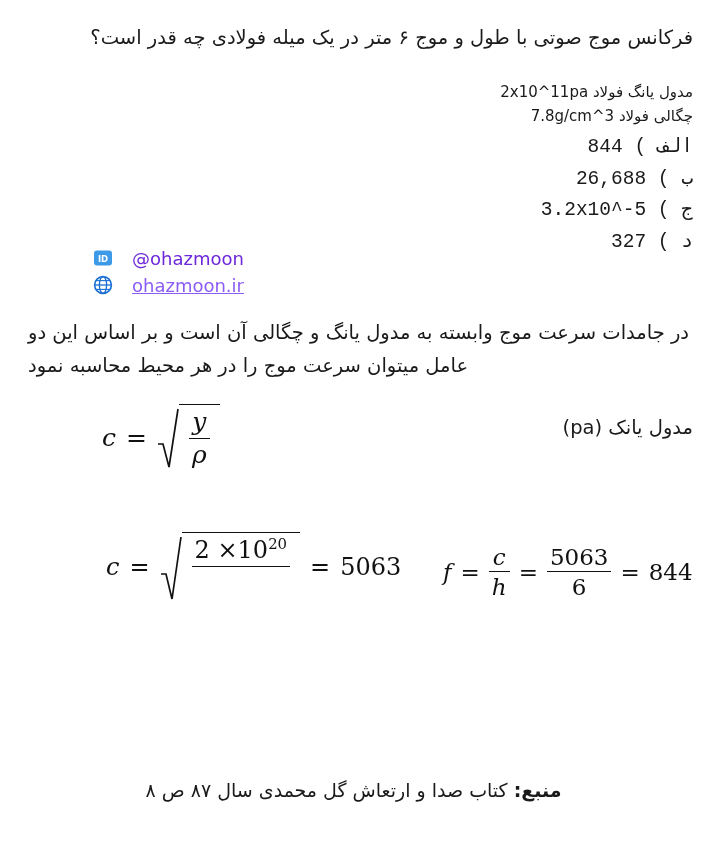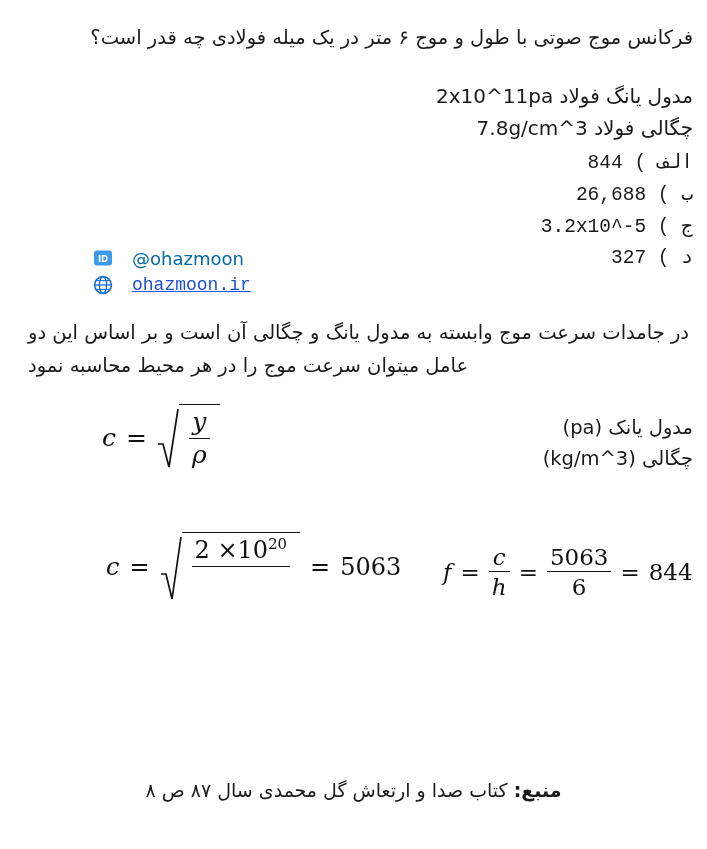--- a/index.html
+++ b/index.html
@@ -39,21 +39,21 @@
 
   
   .mid-area {
     position: relative;
     margin-top: 26px;
     min-height: 222px;
   }
   .givens {
     direction: rtl;
     text-align: right;
-    font-size: 20px;
+    font-size: 15px;
     line-height: 1.62;
   }
   .givens .ltr-inline {
     direction: ltr;
     unicode-bidi: embed;
   }
   .options {
     direction: rtl;
     text-align: right;
     font-size: 19.5px;
@@ -75,26 +75,25 @@
     text-align: left;
   }
   .handle-row {
     display: flex;
     align-items: center;
     gap: 19px;
     margin-bottom: 6px;
     font-size: 18px;
   }
   .handle-row .label {
-    color: #0369a1;
+    color: #6d28d9;
   }
   .handle-row .link {
-    color: #1d4ed8;
+    color: #8b5cf6;
     text-decoration: underline;
-    font-family: Liberation Mono, monospace;
   }
   .ico {
     width: 20px;
     height: 20px;
     flex: 0 0 20px;
     display: inline-flex;
     align-items: center;
     justify-content: center;
   }
   .ico svg { display: block; }
@@ -284,24 +283,20 @@
 
   <div class="explanation">در جامدات سرعت موج وابسته به مدول یانگ و چگالی آن است و بر اساس این دو عامل میتوان سرعت موج را در هر محیط محاسبه نمود</div>
 
   <div class="formula-row">
 
     <div class="legend">
       <div>
         <span>مدول یانک</span>
         <span class="ltr-inline">(pa)</span>
       </div>
-      <div>
-        <span>چگالی</span>
-        <span class="ltr-inline">(kg/m^3)</span>
-      </div>
     </div>
 
     <div class="formula-c math">
       <span>c</span>
       <span class="op">=</span>
       <span class="radical">
         <span class="radical-sign">
           <svg width="22" height="66" viewBox="0 0 22 66" aria-hidden="true">
             <path d="M1 40 L6 40 L12 63 L21 5" fill="none" stroke="#111" stroke-width="1.7" stroke-linejoin="miter" stroke-linecap="butt"></path>
           </svg>

